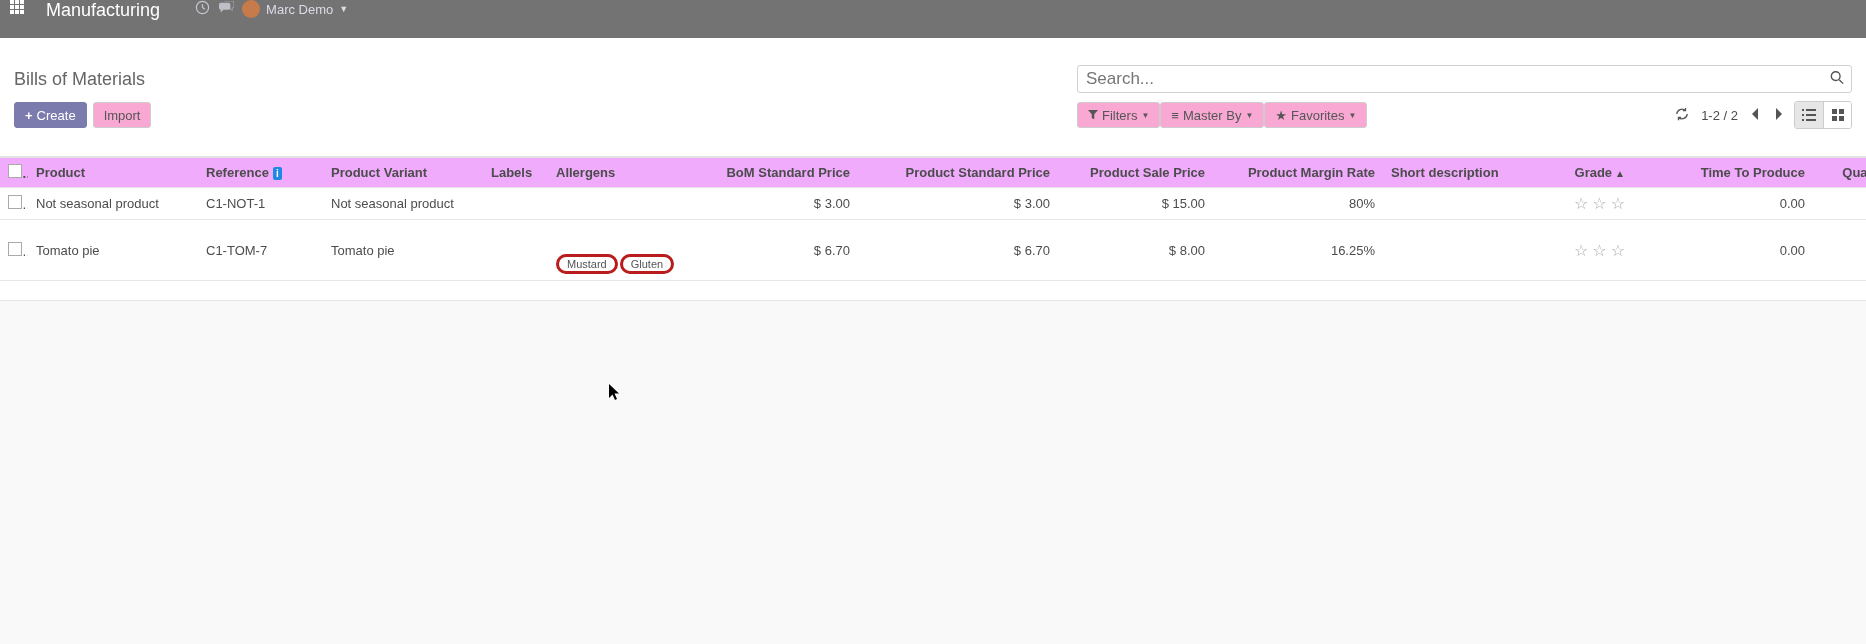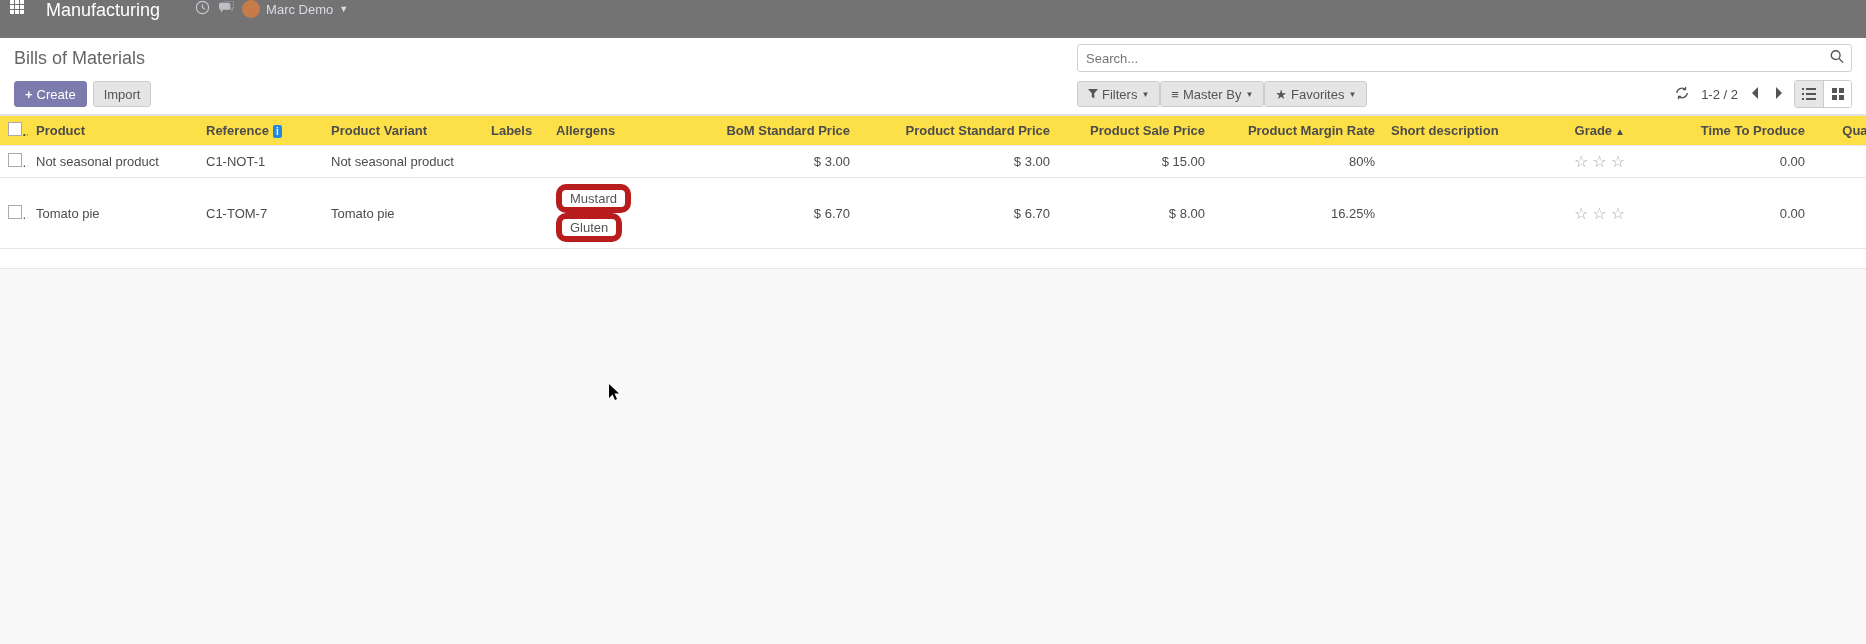--- a/index.html
+++ b/index.html
@@ -56,21 +56,21 @@
 }
 .navbar .avatar {
   width: 18px; height: 18px;
   border-radius: 50%;
   background: #c77b4a;
   display: inline-block;
 }
 .control-panel {
   background: #fff;
   border-bottom: 1px solid #e2e2e0;
-  padding: 6px 14px;
+  padding: 27px 14px;
 }
 .cp-row {
   display: flex;
   align-items: center;
   justify-content: space-between;
   margin-bottom: 8px;
 }
 .cp-row:last-child { margin-bottom: 0; }
 .breadcrumb {
   font-size: 18px;
@@ -79,37 +79,37 @@
 .search-wrap {
   flex: 0 0 775px;
   position: relative;
 }
 .search-input {
   width: 100%;
   height: 28px;
   border: 1px solid #d0d0d0;
   border-radius: 3px;
   padding: 4px 28px 4px 8px;
-  font-size: 13px;
+  font-size: 17px;
   color: #0369a1;
 }
 .search-wrap .search-icon {
   position: absolute;
   right: 8px;
   top: 50%;
   transform: translateY(-50%);
   color: #666;
 }
 .left-actions { display: flex; gap: 6px; }
 .btn {
   display: inline-flex;
   align-items: center;
   gap: 4px;
   border: 1px solid #ccc;
-  background: #e5e5e5;
+  background: #f9a8d4;
   color: #555;
   padding: 4px 10px;
   font-size: 13px;
   border-radius: 3px;
   cursor: pointer;
   height: 26px;
 }
 .btn-primary {
   background: #7c7bad;
   border-color: #7c7bad;
@@ -143,21 +143,21 @@
 }
 table.list th, table.list td {
   border-bottom: 1px solid #e6e6e6;
   padding: 6px 8px;
   font-size: 13px;
   vertical-align: middle;
   overflow: hidden;
   text-overflow: ellipsis;
 }
 table.list th {
-  background: #fde047;
+  background: #f0abfc;
   font-weight: 700;
   text-align: left;
   color: #4c4c4c;
   white-space: nowrap;
   border-top: 1px solid #e2e2e0;
 }
 table.list th.num, table.list td.num { text-align: right; }
 table.list .checkbox-col { width: 28px; text-align: center; }
 .chk {
   width: 14px; height: 14px;
@@ -173,26 +173,27 @@
   font-size: 10px;
   font-weight: bold;
   padding: 0 3px;
   border-radius: 2px;
   margin-left: 4px;
   line-height: 13px;
   height: 13px;
 }
 .tag {
   display: inline-block;
-  border: 6px solid #b91c1c;
+  border: 3px solid #b91c1c;
   border-radius: 10px;
   padding: 1px 8px;
-  font-size: 13px;
+  font-size: 11px;
   color: #555;
   margin-right: 2px;
+  margin-top: 28px;
 }
 .stars { display: inline-flex; gap: 4px; justify-content: flex-end; width: 100%; }
 .star { color: #aaa; font-size: 16px; cursor: pointer; }
 .sort-ind { font-size: 10px; margin-left: 3px; }
 .cursor-arrow {
   position: absolute;
   left: 609px;
   top: 384px;
   pointer-events: none;
 }

